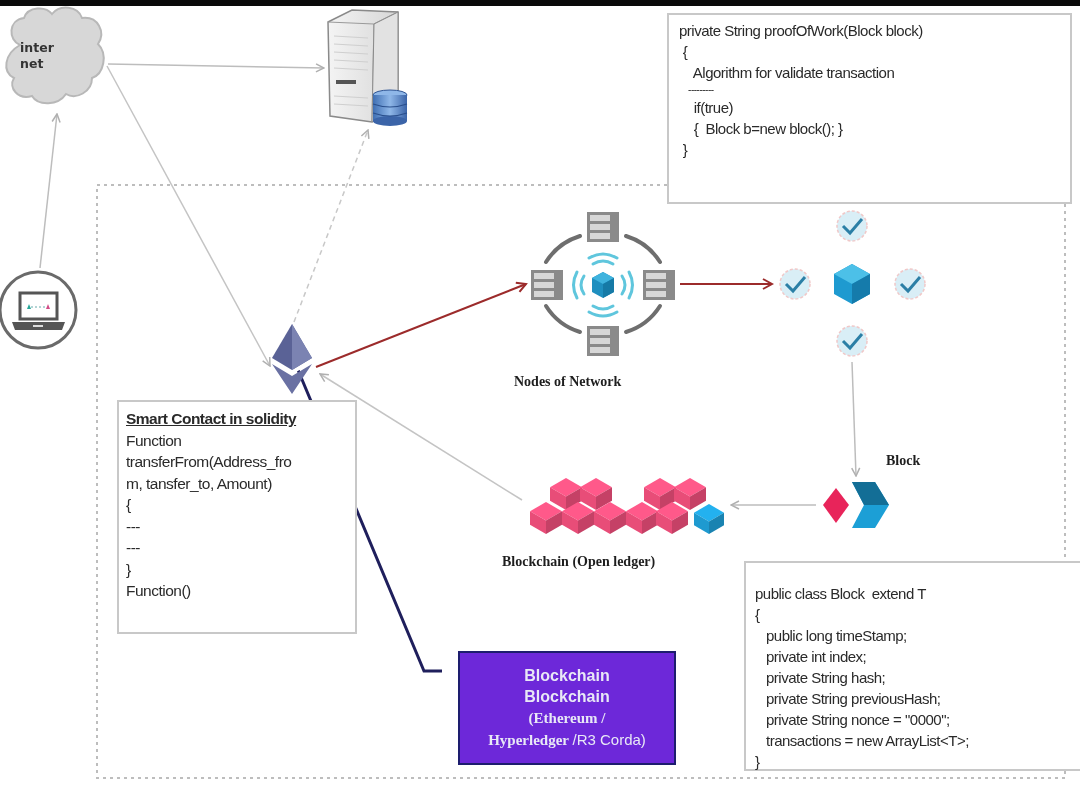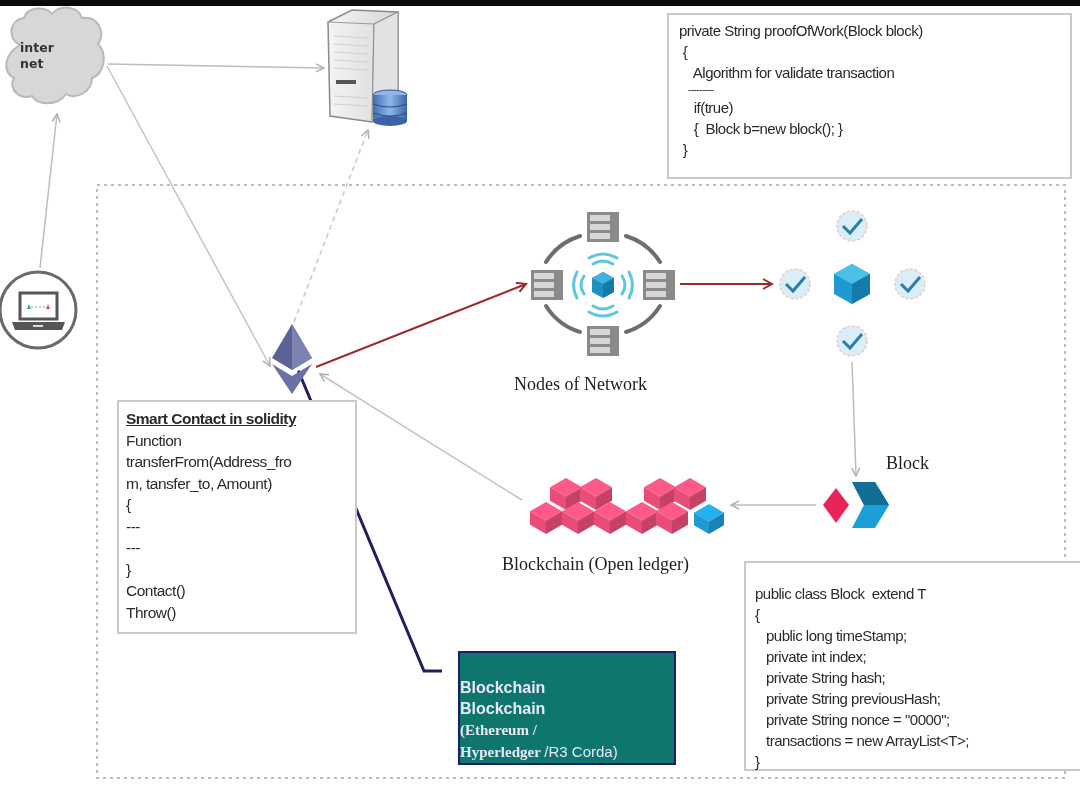--- a/index.html
+++ b/index.html
@@ -10,35 +10,35 @@
   }
   .topbar { position: absolute; left: 0; top: 0; width: 1080px; height: 6px; background: #0a0a0a; }
   svg.canvas { position: absolute; left: 0; top: 0; }
   .codebox {
     position: absolute; background: #fff; border: 2px solid #c8c8c8;
     font-family: "Liberation Sans", sans-serif; color: #2a2a2a;
     font-size: 15px; line-height: 21px; letter-spacing: -0.5px;
     box-sizing: border-box;
   }
   .codebox .ln { white-space: pre; }
-  #pow-box { left: 667px; top: 13px; width: 405px; height: 166px; padding: 5px 10px; }
+  #pow-box { left: 667px; top: 13px; width: 405px; height: 191px; padding: 5px 10px; }
   #smart-box { left: 117px; top: 400px; width: 240px; height: 234px; padding: 6px 7px; font-size: 15.5px; line-height: 21.5px; }
   #smart-box .title { font-weight: bold; text-decoration: underline; }
   #block-box { left: 744px; top: 561px; width: 346px; height: 210px; padding: 20px 9px; line-height: 21px; }
   .label-serif {
-    position: absolute; font-family: "Liberation Serif", serif; font-weight: normal;
-    color: #1e1e1e; font-size: 18px; white-space: nowrap;
+    position: absolute; font-family: "Liberation Serif", serif; font-weight: bold;
+    color: #1e1e1e; font-size: 14px; white-space: nowrap;
   }
   #nodes-label { left: 514px; top: 374px; }
   #chain-label { left: 502px; top: 554px; }
   #block-label { left: 886px; top: 453px; }
   #framework-box {
     position: absolute; left: 458px; top: 651px; width: 218px; height: 114px;
-    background: #0f766e; border: 2px solid #1d1d6e; box-sizing: border-box;
-    color: #e8e8f6; text-align: left; padding-top: 24px;
+    background: #6d28d9; border: 2px solid #1d1d6e; box-sizing: border-box;
+    color: #e8e8f6; text-align: center; padding-top: 12px;
   }
   #framework-box .l1, #framework-box .l2 { font-family: "Liberation Sans", sans-serif; font-weight: bold; font-size: 16px; line-height: 21px; }
   #framework-box .l3, #framework-box .l4 { font-size: 15px; line-height: 22px; }
   #framework-box .serifb { font-family: Liberation Serif, serif; font-weight: bold; }
   #framework-box .sans { font-family: "Liberation Sans", sans-serif; }
   .cloud-text {
     position: absolute; left: 20px; top: 40px; width: 64px; text-align: left;
     font-family: "DejaVu Sans", sans-serif; font-weight: bold; font-size: 12.5px; line-height: 16px; color: #333;
   }
 </style>
@@ -280,22 +280,21 @@
 
 <div class="codebox" id="smart-box">
   <div class="title">Smart Contact in solidity</div>
   <div class="ln">Function</div>
   <div class="ln">transferFrom(Address_fro</div>
   <div class="ln">m, tansfer_to, Amount)</div>
   <div class="ln">{</div>
   <div class="ln">---</div>
   <div class="ln">---</div>
   <div class="ln">}</div>
-  <div class="ln">Contact()</div>
-  <div class="ln">Throw()</div>
+  <div class="ln">Function()</div>
 </div>
 
 <div class="codebox" id="block-box">
   <div class="ln">public class Block  extend T</div>
   <div class="ln">{</div>
   <div class="ln">   public long timeStamp;</div>
   <div class="ln">   private int index;</div>
   <div class="ln">   private String hash;</div>
   <div class="ln">   private String previousHash;</div>
   <div class="ln">   private String nonce = "0000";</div>

